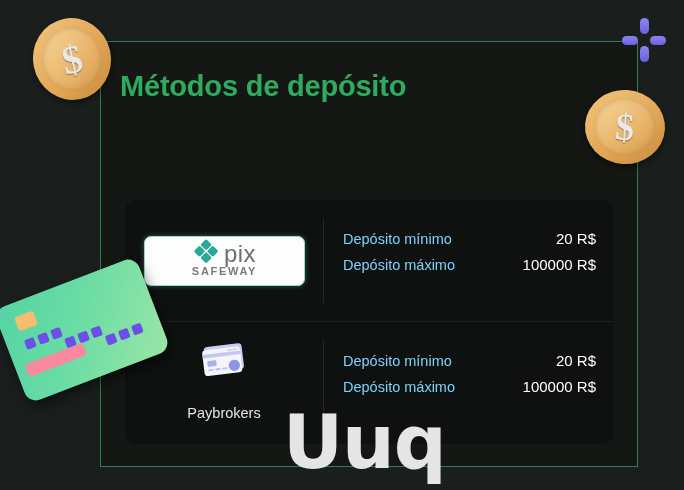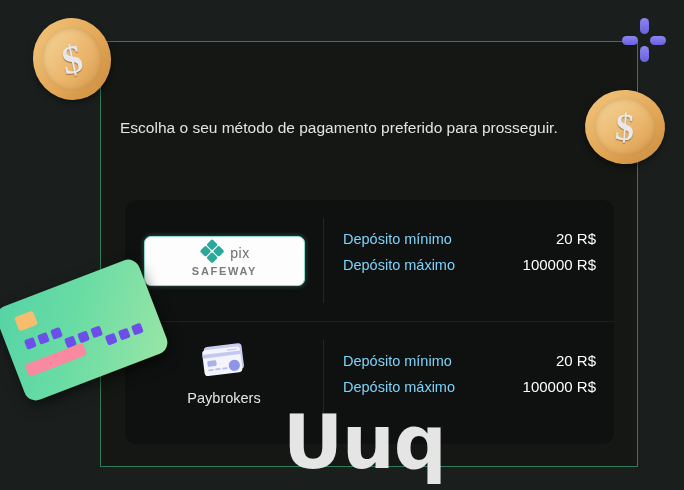--- a/index.html
+++ b/index.html
@@ -127,21 +127,21 @@
     position: absolute;
     left: 0; right: 0;
     top: 4px;
     height: 24px;
     display: flex;
     align-items: center;
     justify-content: center;
     gap: 5px;
   }
   #pix-word {
-    font-size: 14px;
+    font-size: 24px;
     color: #6f6f6f;
     font-weight: 300;
     letter-spacing: 0.5px;
     line-height: 19px;
     text-align: right;
   }
   #pix-safeway {
     position: absolute;
     left: 0; right: 0;
     top: 28px;
@@ -153,21 +153,21 @@
   }
 
   
   #pb-wrap {
     position: absolute;
     left: 0; top: 16px;
     width: 198px;
     text-align: center;
   }
   #pb-label {
-    margin-top: 6px;
+    margin-top: 21px;
     font-size: 14.5px;
     color: #e4e6e4;
   }
 
   
   .coin {
     position: absolute;
     border-radius: 50%;
   }
   .coin .rim {
@@ -272,21 +272,21 @@
     font-family: "DejaVu Sans", sans-serif;
   }
 </style>
 </head>
 <body>
 
 <div id="stage">
 
   <div id="panel-frame"></div>
 
-  <div id="panel-sub">Escolha o seu método de pagamento preferido para prosseguir.</div>
+  <div id="panel-heading">Métodos de depósito</div>
 
   <div id="methods-card">
 
     <div class="method-row" id="method-row-0">
       <div class="method-logo-cell">
         <div id="pix-tile">
           <div id="pix-mark-row">
             <span>
               <svg width="26" height="24" viewBox="0 0 26 24" aria-hidden="true">
                 <g fill="#2aa99a">

